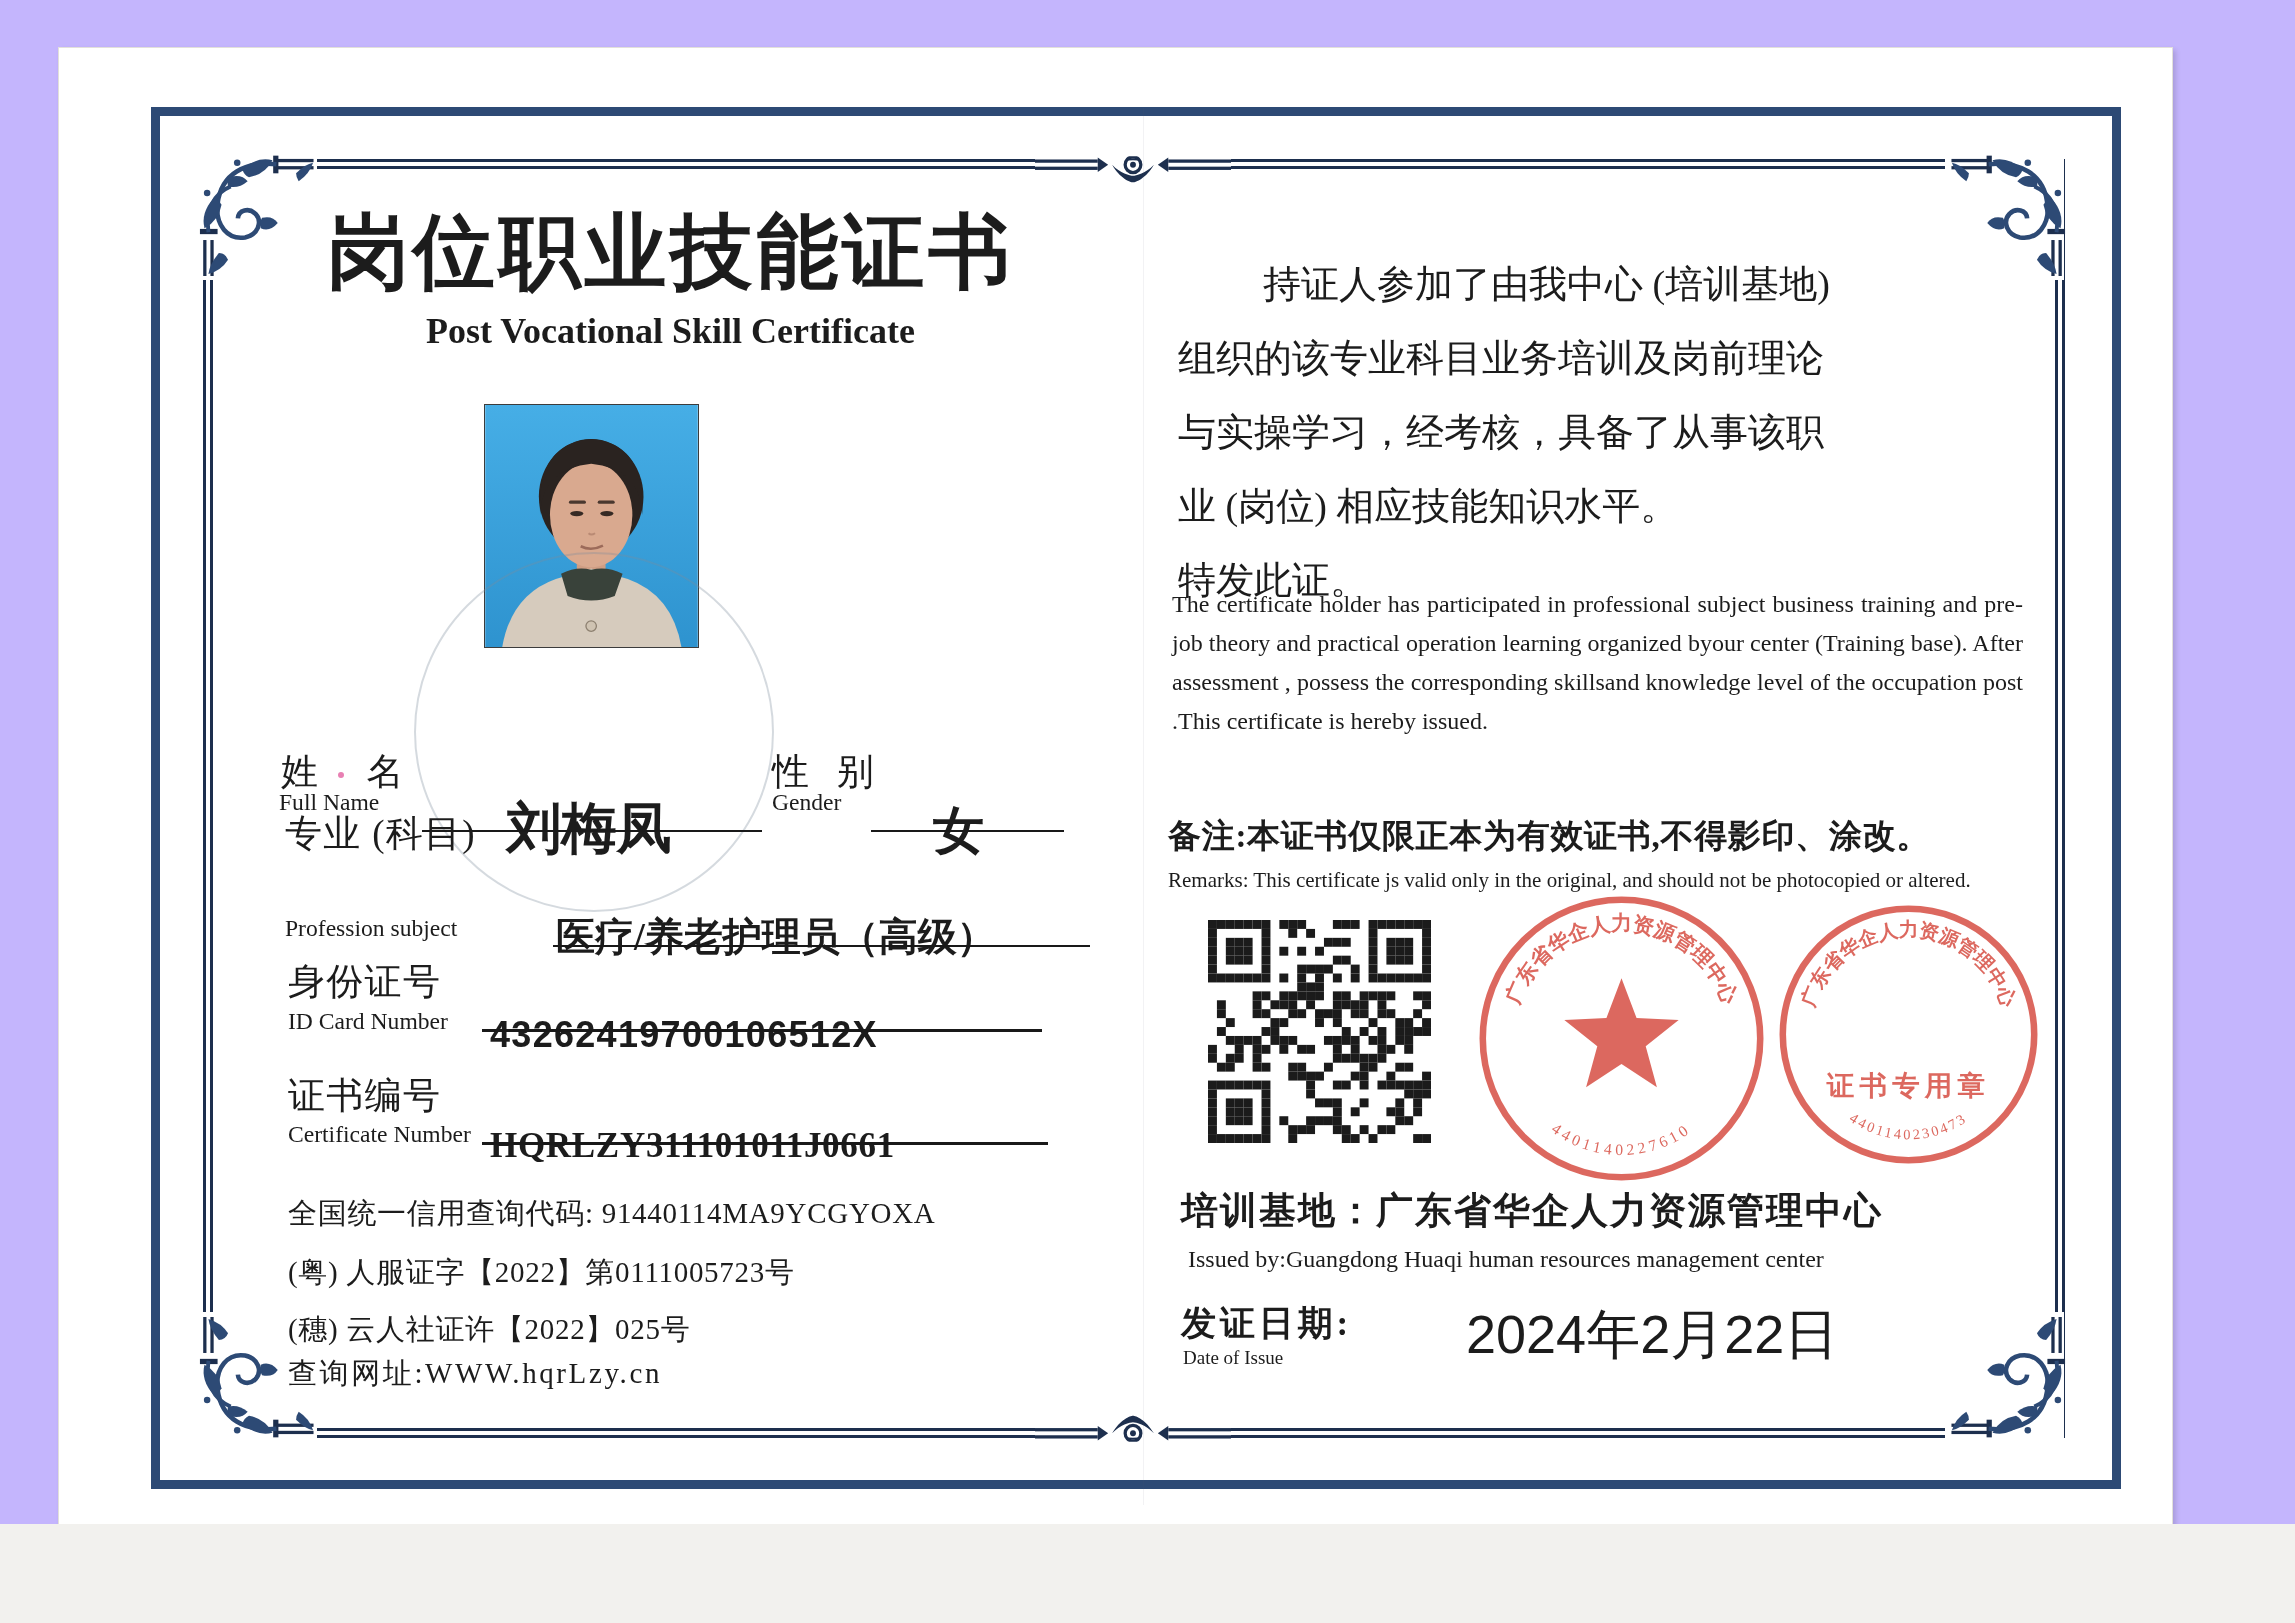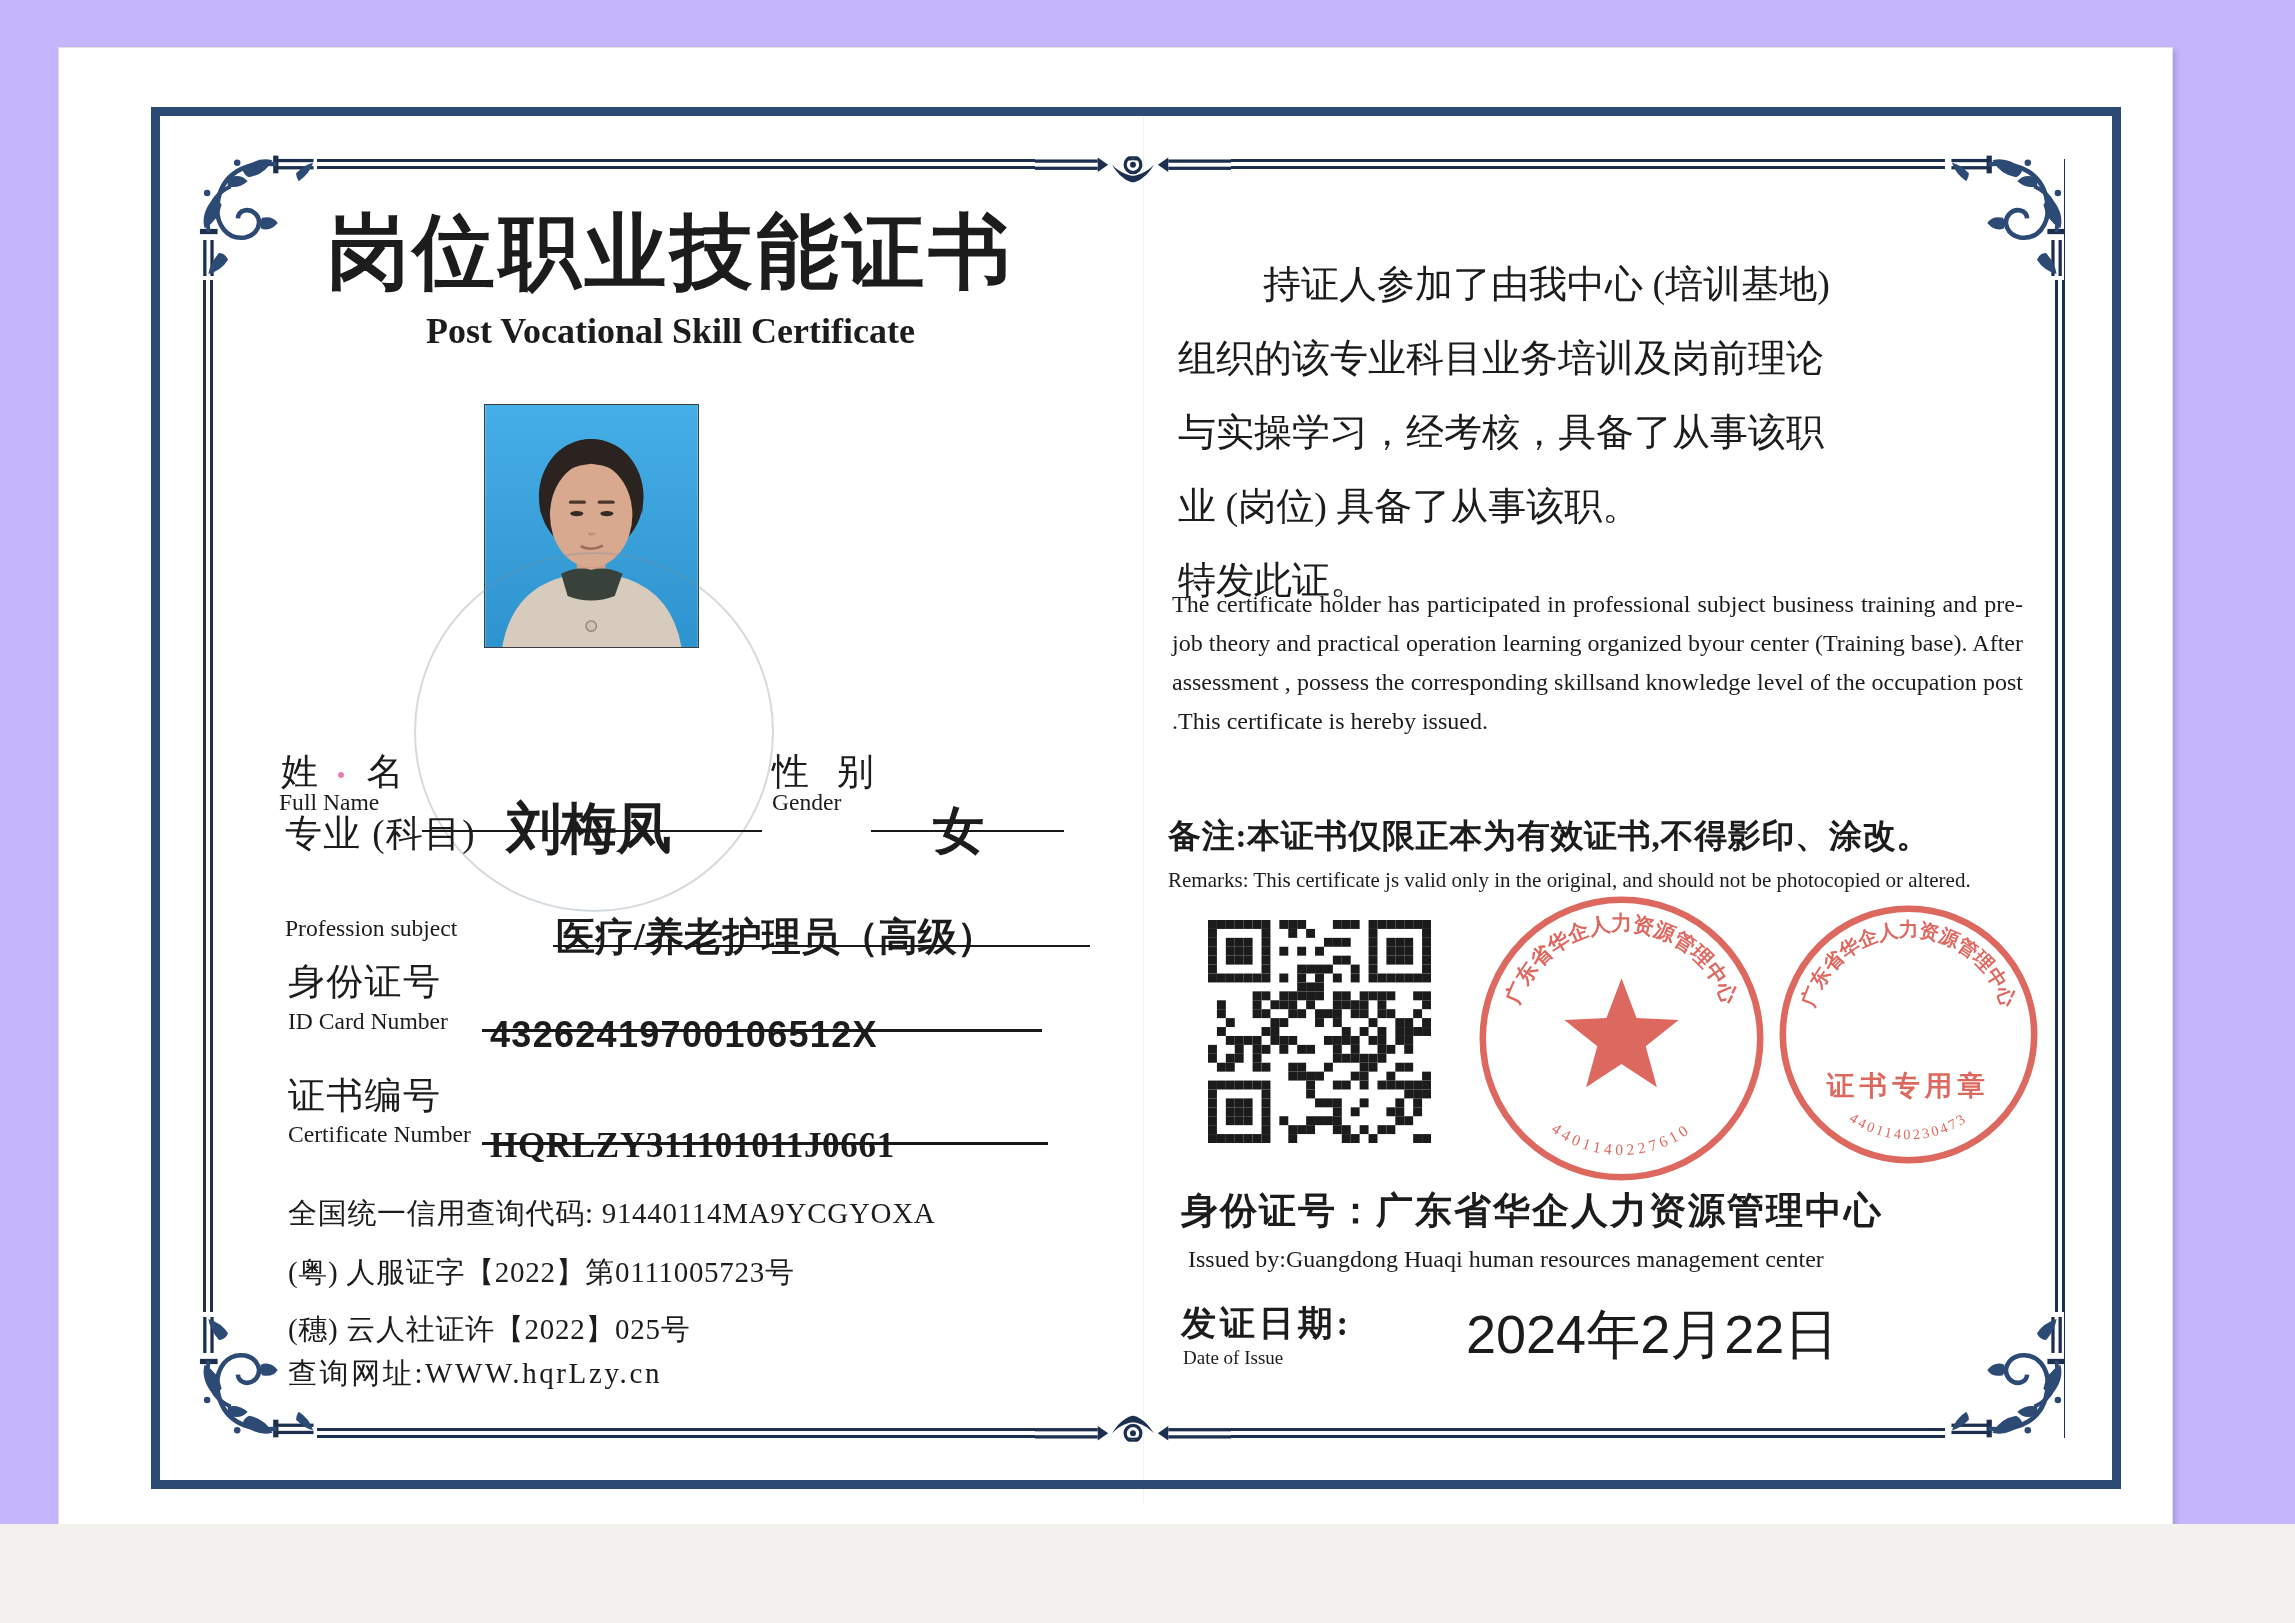--- a/index.html
+++ b/index.html
@@ -170,21 +170,21 @@
   <div class="abs uline" style="left:482px;top:1142px;width:566px;height:2.6px"></div>
 
   <div class="abs footer-line" style="left:288px;top:1194px">全国统一信用查询代码:  91440114MA9YCGYOXA</div>
   <div class="abs footer-line" style="left:288px;top:1253px">(粤) 人服证字【2022】第0111005723号</div>
   <div class="abs footer-line" style="left:288px;top:1310px">(穗) 云人社证许【2022】025号</div>
   <div class="abs footer-line" style="left:288px;top:1354px;letter-spacing:2.6px">查询网址:WWW.hqrLzy.cn</div>
 
   <div class="abs body-cn" style="left:1178px;top:247px;width:861px;text-indent:85px">持证人参加了由我中心 (培训基地)</div>
   <div class="abs body-cn" style="left:1178px;top:321px;width:861px">组织的该专业科目业务培训及岗前理论</div>
   <div class="abs body-cn" style="left:1178px;top:395px;width:861px">与实操学习，经考核，具备了从事该职</div>
-  <div class="abs body-cn" style="left:1178px;top:469px;width:861px">业 (岗位) 具备了从事该职。</div>
+  <div class="abs body-cn" style="left:1178px;top:469px;width:861px">业 (岗位) 相应技能知识水平。</div>
   <div class="abs body-cn" style="left:1178px;top:543px;width:861px">特发此证。</div>
 
   <div class="abs body-en" style="left:1172px;top:585px;width:851px">The certificate holder has participated in professional subject business training and pre-job theory and practical operation learning organized byour center (Training base). After assessment , possess the corresponding skillsand knowledge level of the occupation post .This certificate is hereby issued.</div>
 
   <div class="abs remark-cn" style="left:1168px;top:814px;width:890px">备注:本证书仅限正本为有效证书,不得影印、涂改。</div>
   <div class="abs remark-en" style="left:1168px;top:868px;width:903px">Remarks: This certificate js valid only in the original, and should not be photocopied or altered.</div>
 
   <svg class="abs" style="left:1208px;top:920px" width="223" height="223" viewBox="0 0 25 25" id="qr-svg">
       <rect x="0" y="0" width="1" height="1" fill="#1b1b1b"></rect>
       <rect x="1" y="0" width="1" height="1" fill="#1b1b1b"></rect>
@@ -501,21 +501,21 @@
     <text style="font-size:30px;fill:var(--stamp_red);font-weight:bold" text-anchor="middle">
       <textPath href="#s2top" startOffset="50%">广东省华企人力资源管理中心</textPath>
     </text>
     <text x="0" y="92" text-anchor="middle" style="font-size:42px;letter-spacing:8px;fill:var(--stamp_red);font-weight:bold">证书专用章</text>
     <text style="font-size:22px;letter-spacing:4px;fill:var(--stamp_red)" text-anchor="middle">
       <textPath href="#s2bot" startOffset="50%">4401140230473</textPath>
     </text>
   </svg>
 
   <div class="abs issuer-cn" style="left:1181px;top:1186px">
-    <span>身份证号：</span><span>广东省华企人力资源管理中心</span>
+    <span>培训基地：</span><span>广东省华企人力资源管理中心</span>
   </div>
   <div class="abs issuer-en" style="left:1188px;top:1233px">Issued by:Guangdong Huaqi human resources management center</div>
 
   <div class="abs lbl-cn" style="left:1181px;top:1300px;font-size:35px;font-weight:bold;letter-spacing:3.9px">发证日期:</div>
   <div class="abs" style="left:1183px;top:1347px;font-size:19px">Date of Issue</div>
   <div class="abs" style="left:1466px;top:1299px;font-size:54px;font-family:'Liberation Sans','DejaVu Sans',sans-serif">2024年2月22日</div>
 
 </div>
 
 

